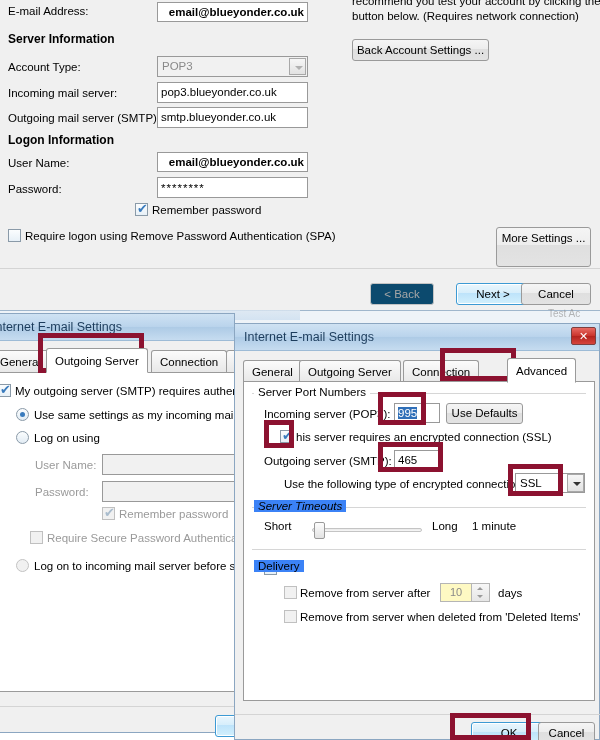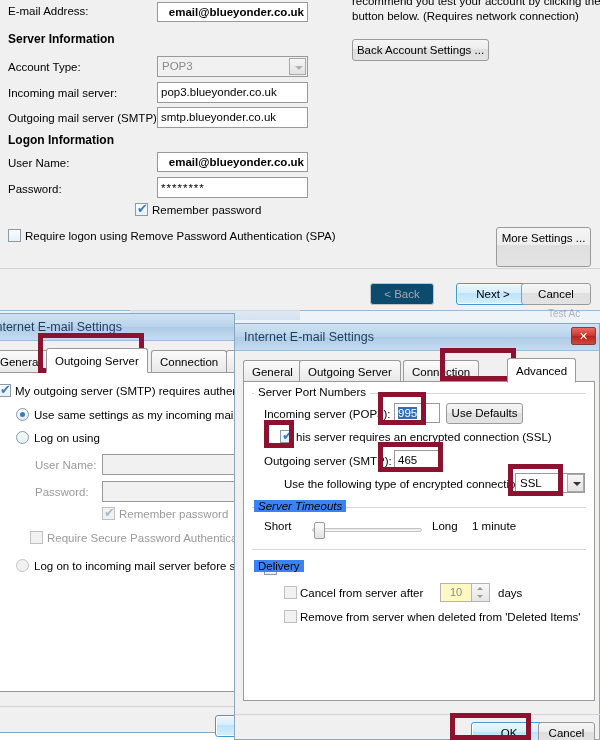--- a/index.html
+++ b/index.html
@@ -239,21 +239,21 @@
     <div class="lbl" style="left:228px;top:138px;">1 minute</div>
 
     <div class="grp" style="left:10px;top:160px;background:#3b82f6;padding:0 4px;z-index:2;margin-top:18px;">Delivery</div>
     <div class="grpline" style="left:8px;top:167px;width:334px;"></div>
 
     <div class="cb" style="left:20px;top:180px;">
         <span class="tick">✔</span>
       </div>
 
     <div class="cb dis" style="left:40px;top:204px;"></div>
-    <div class="lbl" style="left:56px;top:205px;">Cancel from server after</div>
+    <div class="lbl" style="left:56px;top:205px;">Remove from server after</div>
     <div class="spin" style="left:196px;top:201px;width:50px;height:19px;">
       <span class="sv">10</span>
       <span class="sb"></span>
     </div>
     <div class="lbl" style="left:254px;top:205px;">days</div>
 
     <div class="cb dis" style="left:40px;top:228px;"></div>
     <div class="lbl" style="left:56px;top:229px;">Remove from server when deleted from 'Deleted Items'</div>
   </div>
 

